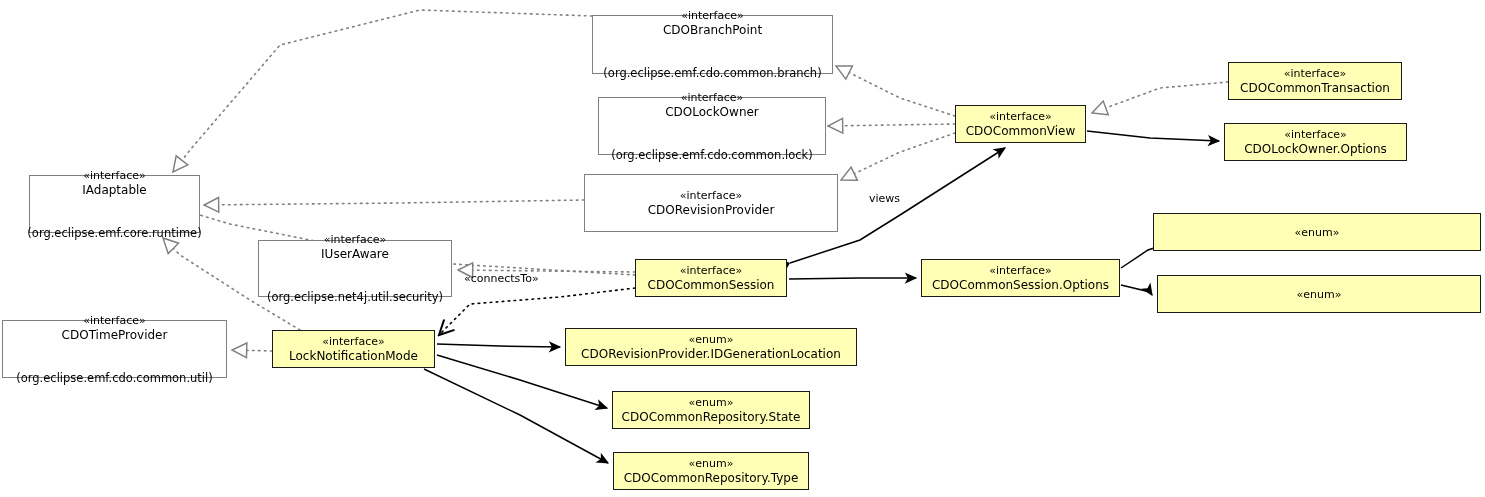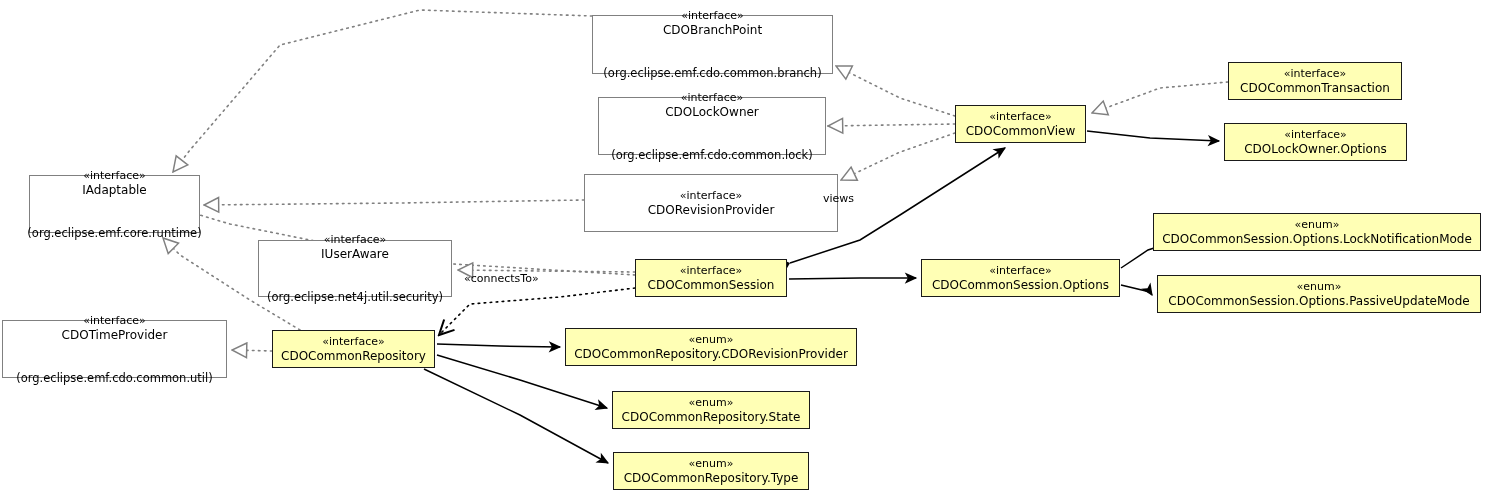--- a/index.html
+++ b/index.html
@@ -186,44 +186,42 @@
     <span class="name">CDOCommonSession</span>
   </div>
 
   <div class="node highlight" id="node-cdocommonsessionoptions" style="left:921px; top:259px; width:199px; height:38px;">
     <span class="stereo">«interface»</span>
     <span class="name">CDOCommonSession.Options</span>
   </div>
 
   <div class="node highlight" id="node-locknotificationmode" style="left:1153px; top:213px; width:328px; height:38px;">
     <span class="stereo">«enum»</span>
-    <span class="name">CDOCommonSession.Options.LockNotificationMode</span>
   </div>
 
   <div class="node highlight" id="node-passiveupdatemode" style="left:1157px; top:275px; width:324px; height:38px;">
     <span class="stereo">«enum»</span>
-    <span class="name">CDOCommonSession.Options.PassiveUpdateMode</span>
   </div>
 
   <div class="node highlight" id="node-cdocommonrepository" style="left:272px; top:330px; width:163px; height:38px;">
     <span class="stereo">«interface»</span>
-    <span class="name">CDOCommonRepository</span>
+    <span class="name">LockNotificationMode</span>
   </div>
 
   <div class="node highlight" id="node-idgenerationlocation" style="left:565px; top:328px; width:292px; height:38px;">
     <span class="stereo">«enum»</span>
-    <span class="name">CDOCommonRepository.CDORevisionProvider</span>
+    <span class="name">CDORevisionProvider.IDGenerationLocation</span>
   </div>
 
   <div class="node highlight" id="node-repositorystate" style="left:612px; top:391px; width:198px; height:38px;">
     <span class="stereo">«enum»</span>
     <span class="name">CDOCommonRepository.State</span>
   </div>
 
   <div class="node highlight" id="node-repositorytype" style="left:613px; top:452px; width:196px; height:38px;">
     <span class="stereo">«enum»</span>
     <span class="name">CDOCommonRepository.Type</span>
   </div>
 
-  <div class="edge-label" style="left:823px; top:192px;">views</div>
+  <div class="edge-label" style="left:869px; top:192px;">views</div>
   <div class="edge-label" style="left:464px; top:272px;">«connectsTo»</div>
 
 </div>
 
 </body></html>

